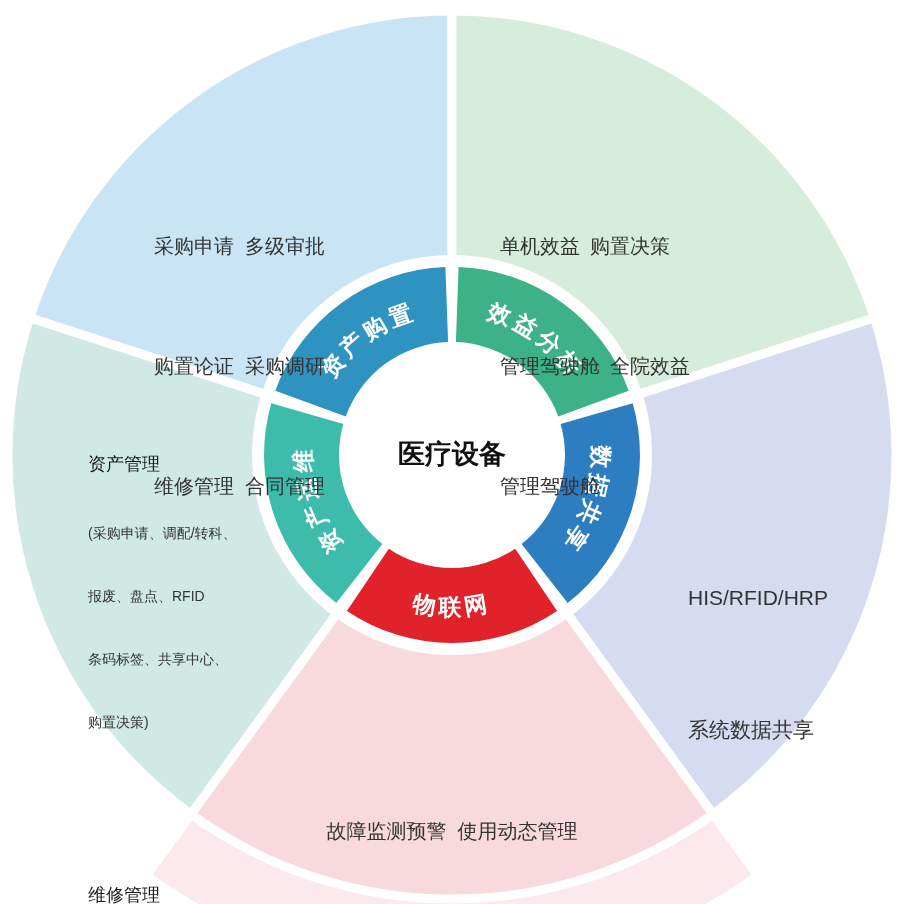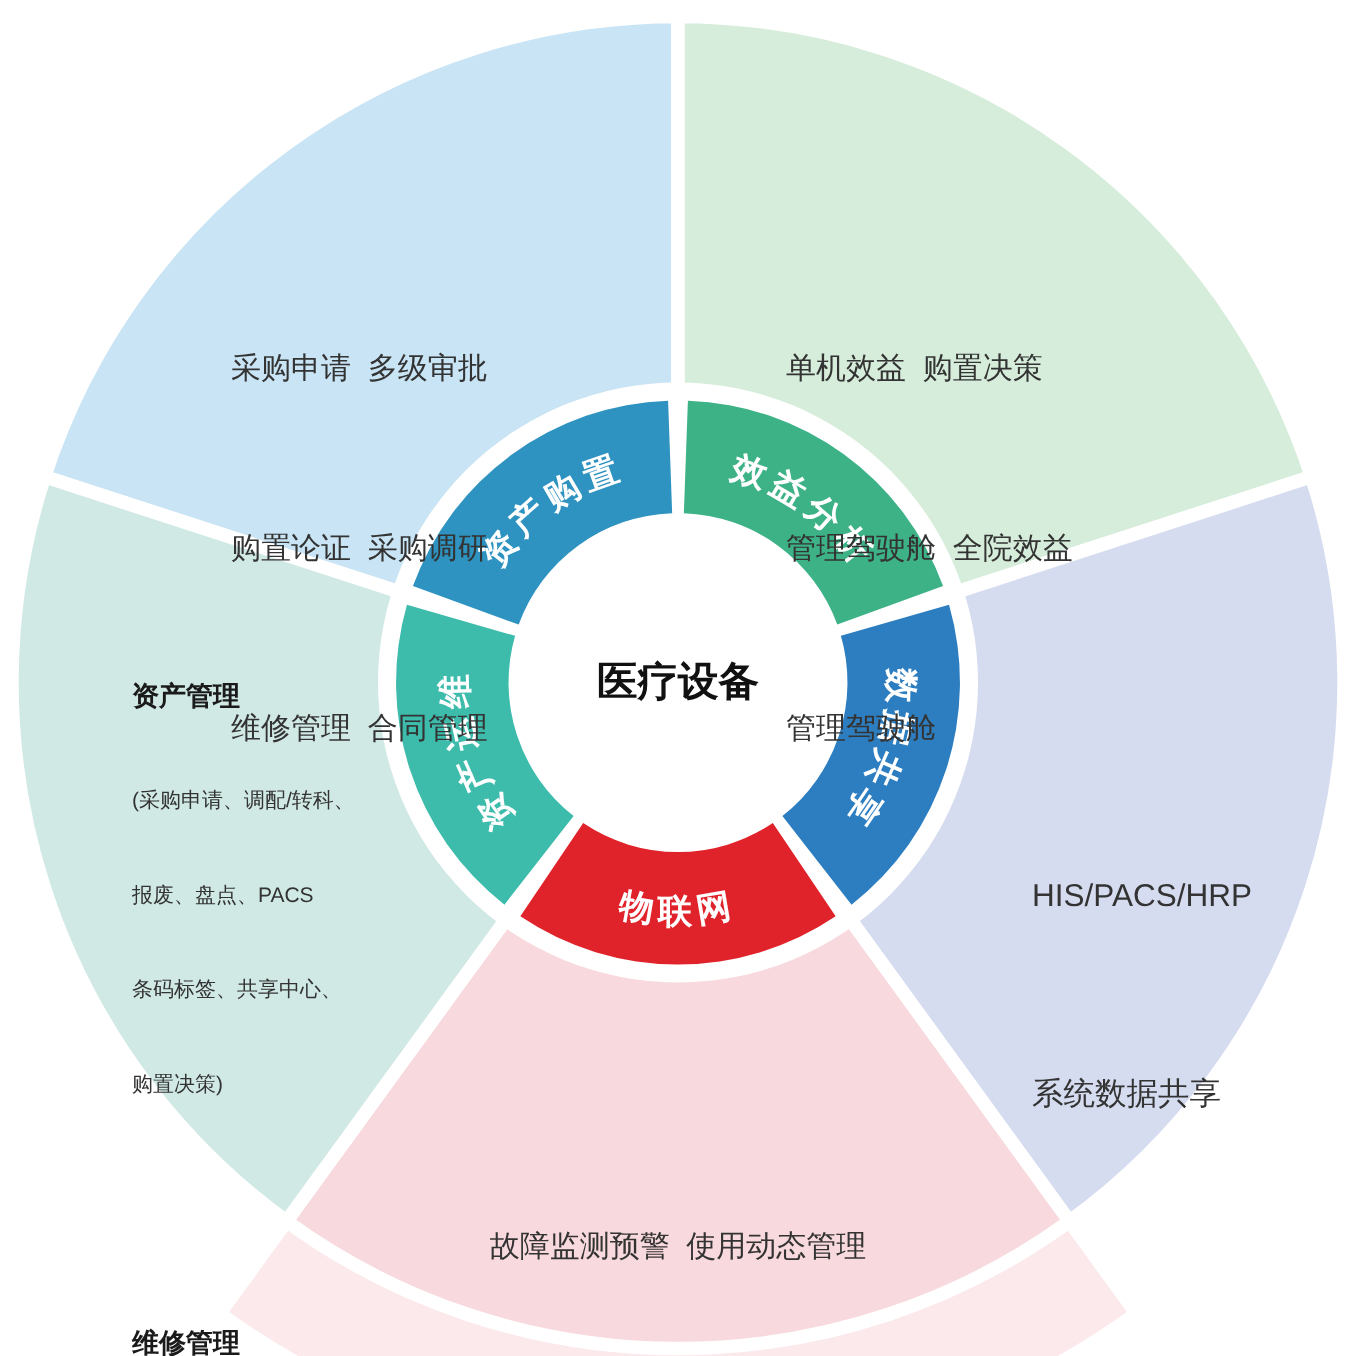--- a/index.html
+++ b/index.html
@@ -12,25 +12,25 @@
   }
   .stage svg{position:absolute;left:0;top:0;}
   .pie{stroke:#fff;stroke-width:9;}
   .ring-seg{stroke:none;}
   .ring-label{
     font-family:"Liberation Sans","DejaVu Sans",sans-serif;
     font-size:23px;font-weight:bold;fill:#ffffff;letter-spacing:4px;
   }
   .sec-text{position:absolute;color:#333;white-space:pre;}
   .sec-acquisition{left:154px;top:146px;font-size:20px;line-height:40px;text-align:right;}
-  .sec-benefit{left:524px;top:146px;font-size:20px;line-height:40px;}
+  .sec-benefit{left:500px;top:146px;font-size:20px;line-height:40px;font-family:Liberation Serif, serif;}
   .sec-data{left:688px;top:488px;font-size:21px;line-height:44px;}
   .sec-iot{left:452px;top:726px;transform:translateX(-50%);text-align:center;font-size:20px;line-height:42px;}
   .sec-ops{left:88px;top:370px;font-size:14px;line-height:21px;}
-  .ops-title{font-size:18px;font-weight:bold;color:#1a1a1a;margin:26px 0 6px 0;}
+  .ops-title{font-size:18px;font-weight:normal;color:#1a1a1a;margin:26px 0 6px 0;}
   .ops-block:first-child .ops-title{margin-top:0;}
   .center-title{
     position:absolute;left:452px;top:455px;transform:translate(-50%,-50%);
     text-align:right;font-size:27px;font-weight:bold;color:#111;
     line-height:1.45;white-space:nowrap;
   }
 </style>
 </head>
 <body>
 
@@ -88,34 +88,34 @@
     <div>维修管理  合同管理</div>
   </div>
 
   <div class="sec-text sec-benefit">
     <div>单机效益  购置决策</div>
     <div>管理驾驶舱  全院效益</div>
     <div>管理驾驶舱</div>
   </div>
 
   <div class="sec-text sec-data">
-    <div>HIS/PACS/HRP</div>
+    <div>HIS/RFID/HRP</div>
     <div>系统数据共享</div>
   </div>
 
   <div class="sec-text sec-iot">
     <div>故障监测预警  使用动态管理</div>
     
   </div>
 
   <div class="sec-text sec-ops">
     <div class="ops-block">
       <div class="ops-title">资产管理</div>
       <div>(采购申请、调配/转科、</div>
-      <div>报废、盘点、PACS</div>
+      <div>报废、盘点、RFID</div>
       <div>条码标签、共享中心、</div>
       <div>购置决策)</div>
     </div>
     <div class="ops-block">
       <div class="ops-title">维修管理</div>
       
       
     </div>
     
   </div>

